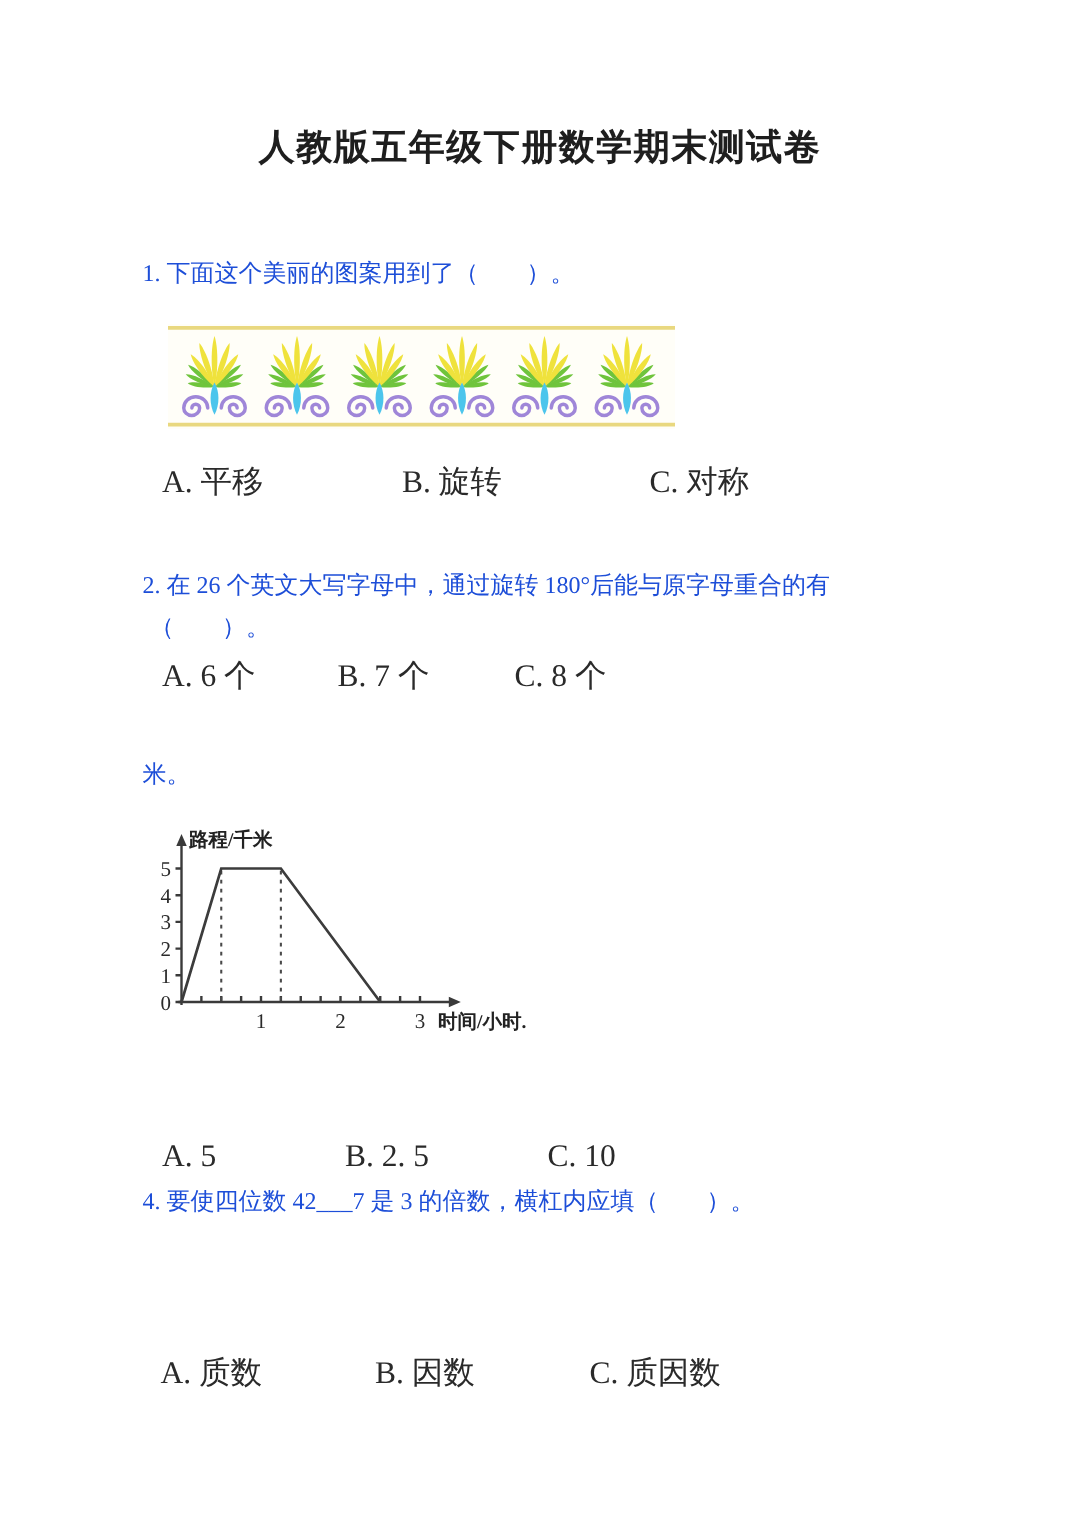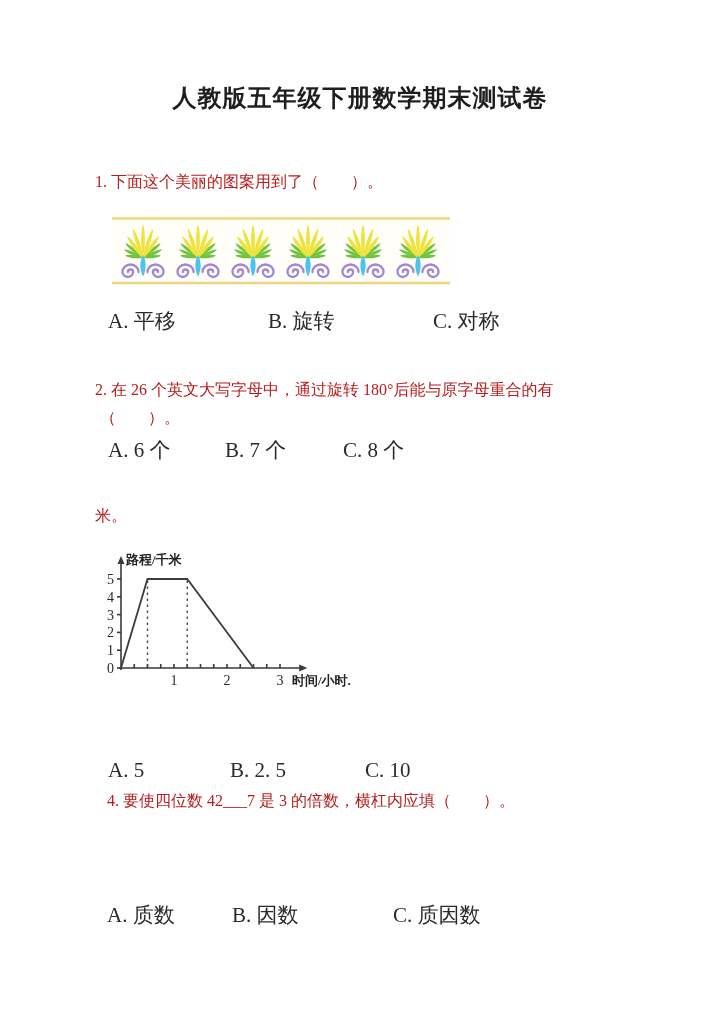--- a/index.html
+++ b/index.html
@@ -7,33 +7,33 @@
     position:relative;width:720px;height:926px;background:#ffffff;
     font-family:"Liberation Serif","DejaVu Serif",serif;color:#262626;overflow:hidden;
   }
   .doc-title{
     position:absolute;top:82px;left:0;right:0;text-align:center;
     font-size:24px;font-weight:bold;letter-spacing:1px;color:#1e1e1e;
   }
   .section-header{
     position:absolute;top:137px;left:91px;font-size:17px;font-weight:bold;color:#1f1f1f;
   }
-  .qtext{position:absolute;left:95px;font-size:16px;white-space:nowrap;color:#b91c1c;}
+  .qtext{position:absolute;left:95px;font-size:16px;white-space:nowrap;color:#1d4ed8;}
   .q1t{top:172px;}
   .q2t{top:380px;} .q2t2{top:408px;left:100px;}
   .q3t{top:474px;} .q3t2{top:506px;}
-  .q4t{top:791px;margin-left:12px;}
+  .q4t{top:791px;}
   .q5t{top:866px;}
   .opts{position:absolute;left:0;width:720px;height:22px;font-size:21px;color:#2a2a2a;}
   .opts span{position:absolute;white-space:nowrap;}
   .opt-r1{top:307px;} .opt-r1 .oa{left:108px} .opt-r1 .ob{left:268px} .opt-r1 .oc{left:433px}
   .opt-r2{top:436px;} .opt-r2 .oa{left:108px} .opt-r2 .ob{left:225px} .opt-r2 .oc{left:343px}
   .opt-r3{top:758px;font-family:Liberation Serif, serif;} .opt-r3 .oa{left:108px} .opt-r3 .ob{left:230px} .opt-r3 .oc{left:365px}
   .opt-r4{top:831px;} .opt-r4 .oa{left:107px} .opt-r4 .ob{left:262px} .opt-r4 .oc{left:408px}
-  .opt-r5{top:901px;} .opt-r5 .oa{left:107px} .opt-r5 .ob{left:232px} .opt-r5 .oc{left:393px}
+  .opt-r5{top:901px;} .opt-r5 .oa{left:107px} .opt-r5 .ob{left:250px} .opt-r5 .oc{left:393px}
 
   .pattern-band{
     position:absolute;top:216px;left:112px;width:338px;height:70px;background:#fffef8;
   }
   .pattern-band svg{display:block;}
 
   .chart-wrap{position:absolute;top:548px;left:103px;width:280px;height:150px;}
   .chart-wrap svg{display:block;}
   .ax{stroke:#3a3a3a;stroke-width:1.6;fill:none;}
   .axf{fill:#3a3a3a;stroke:none;}

